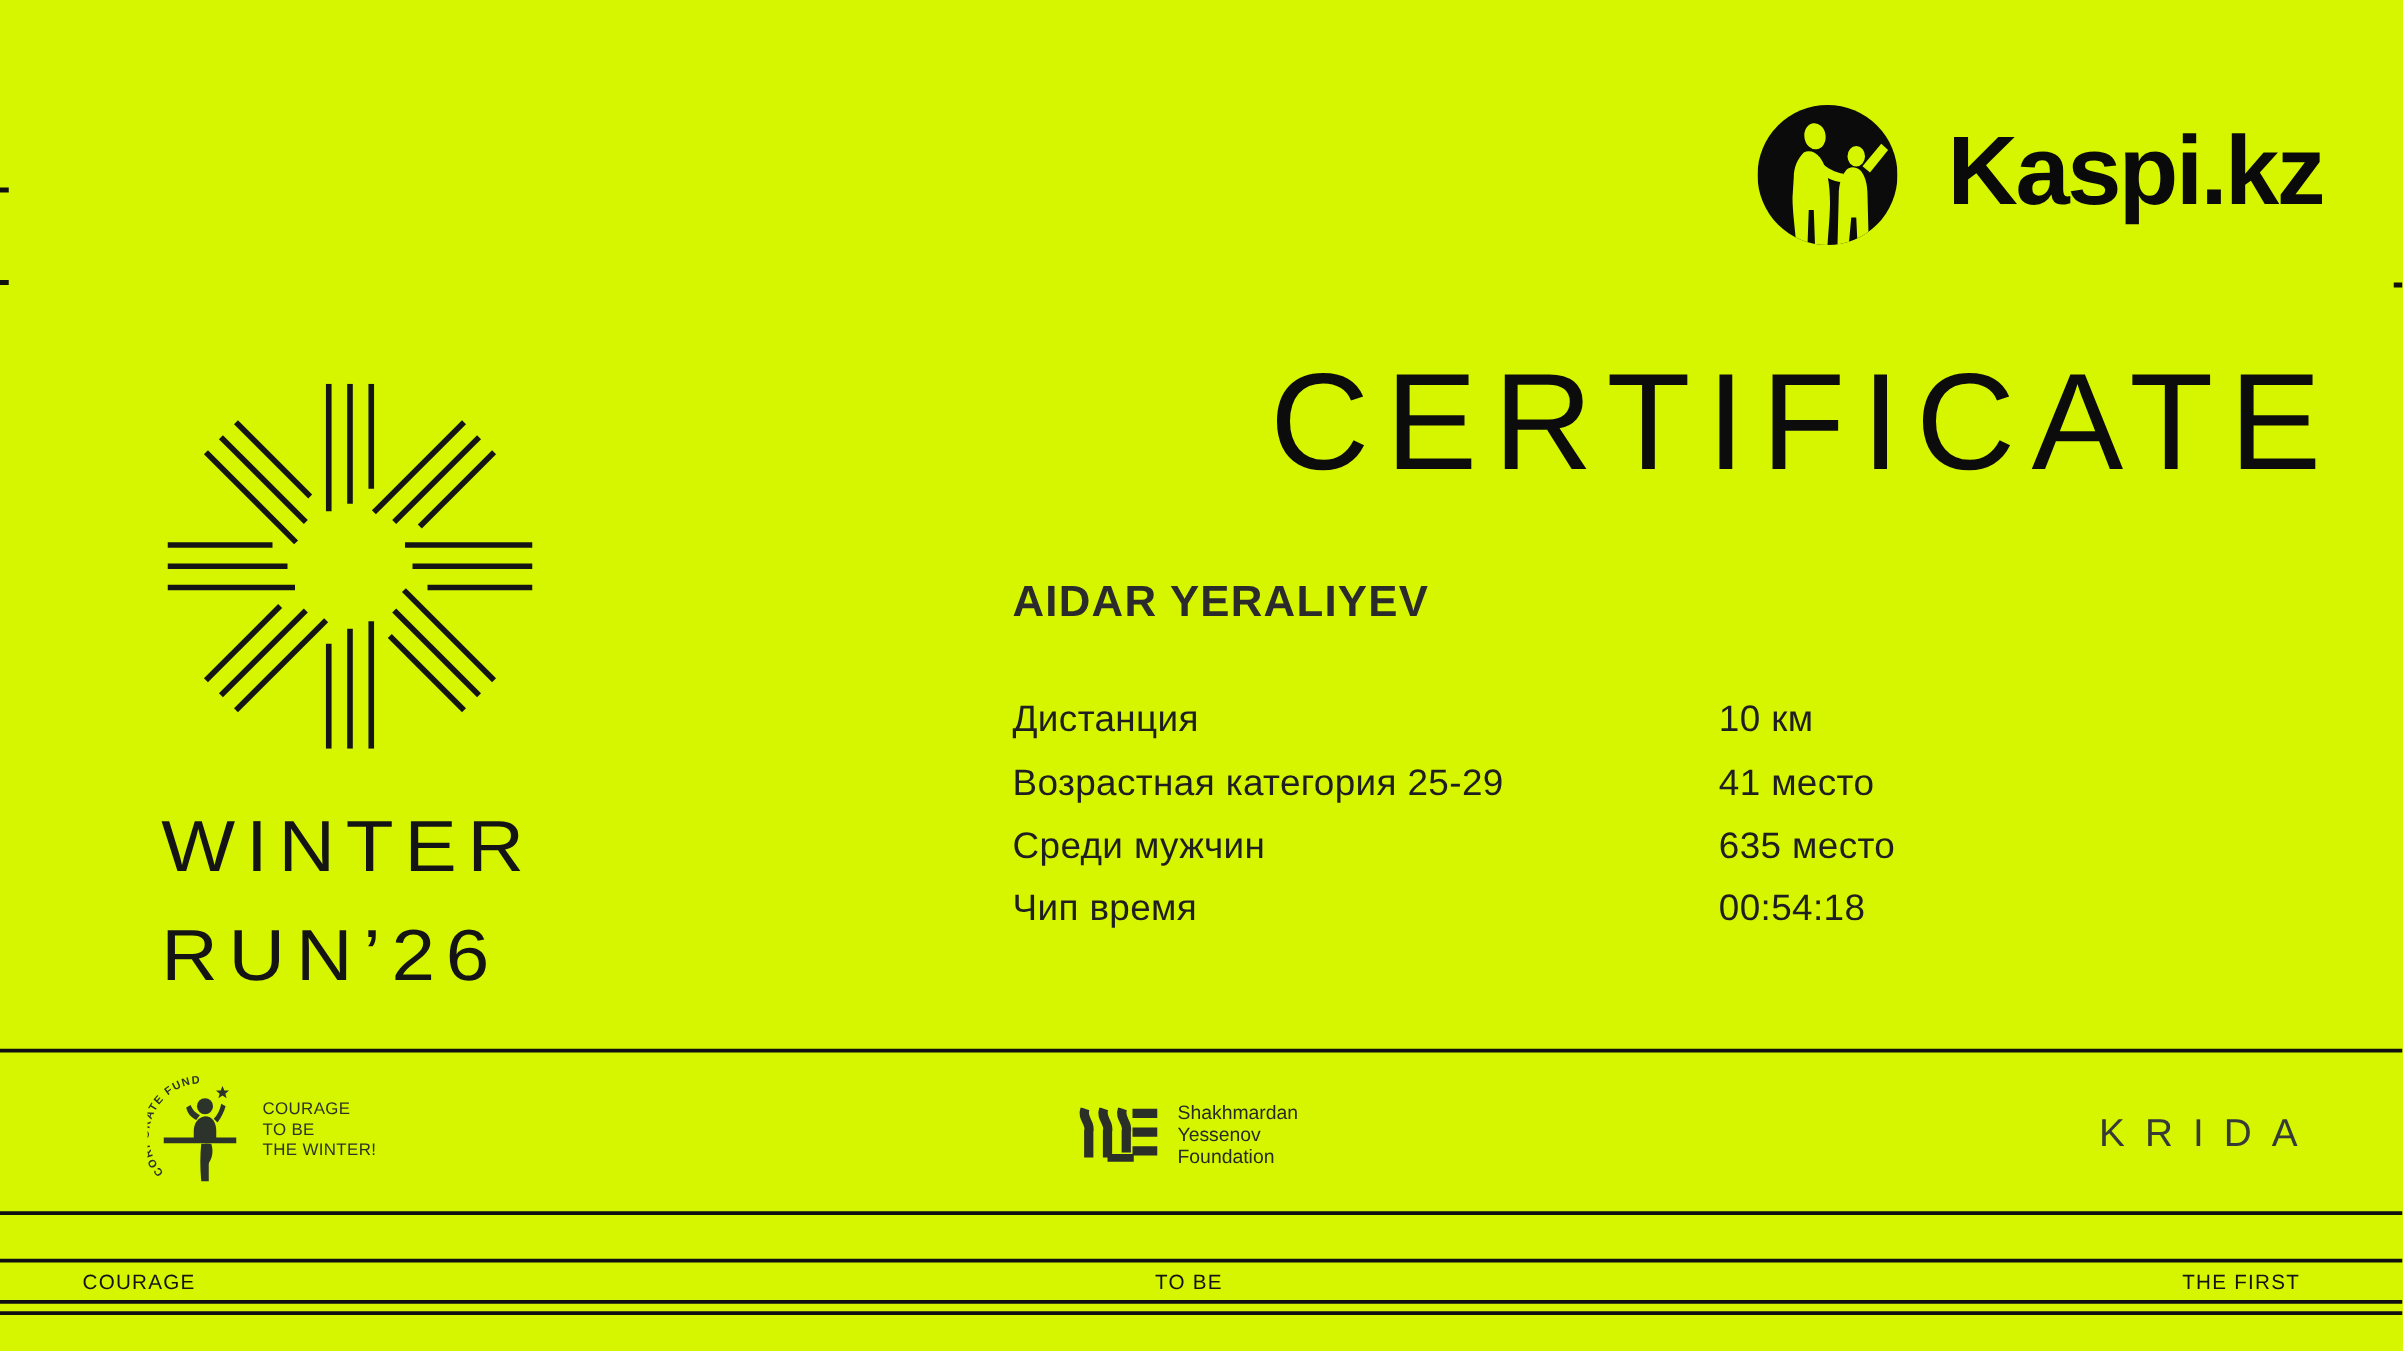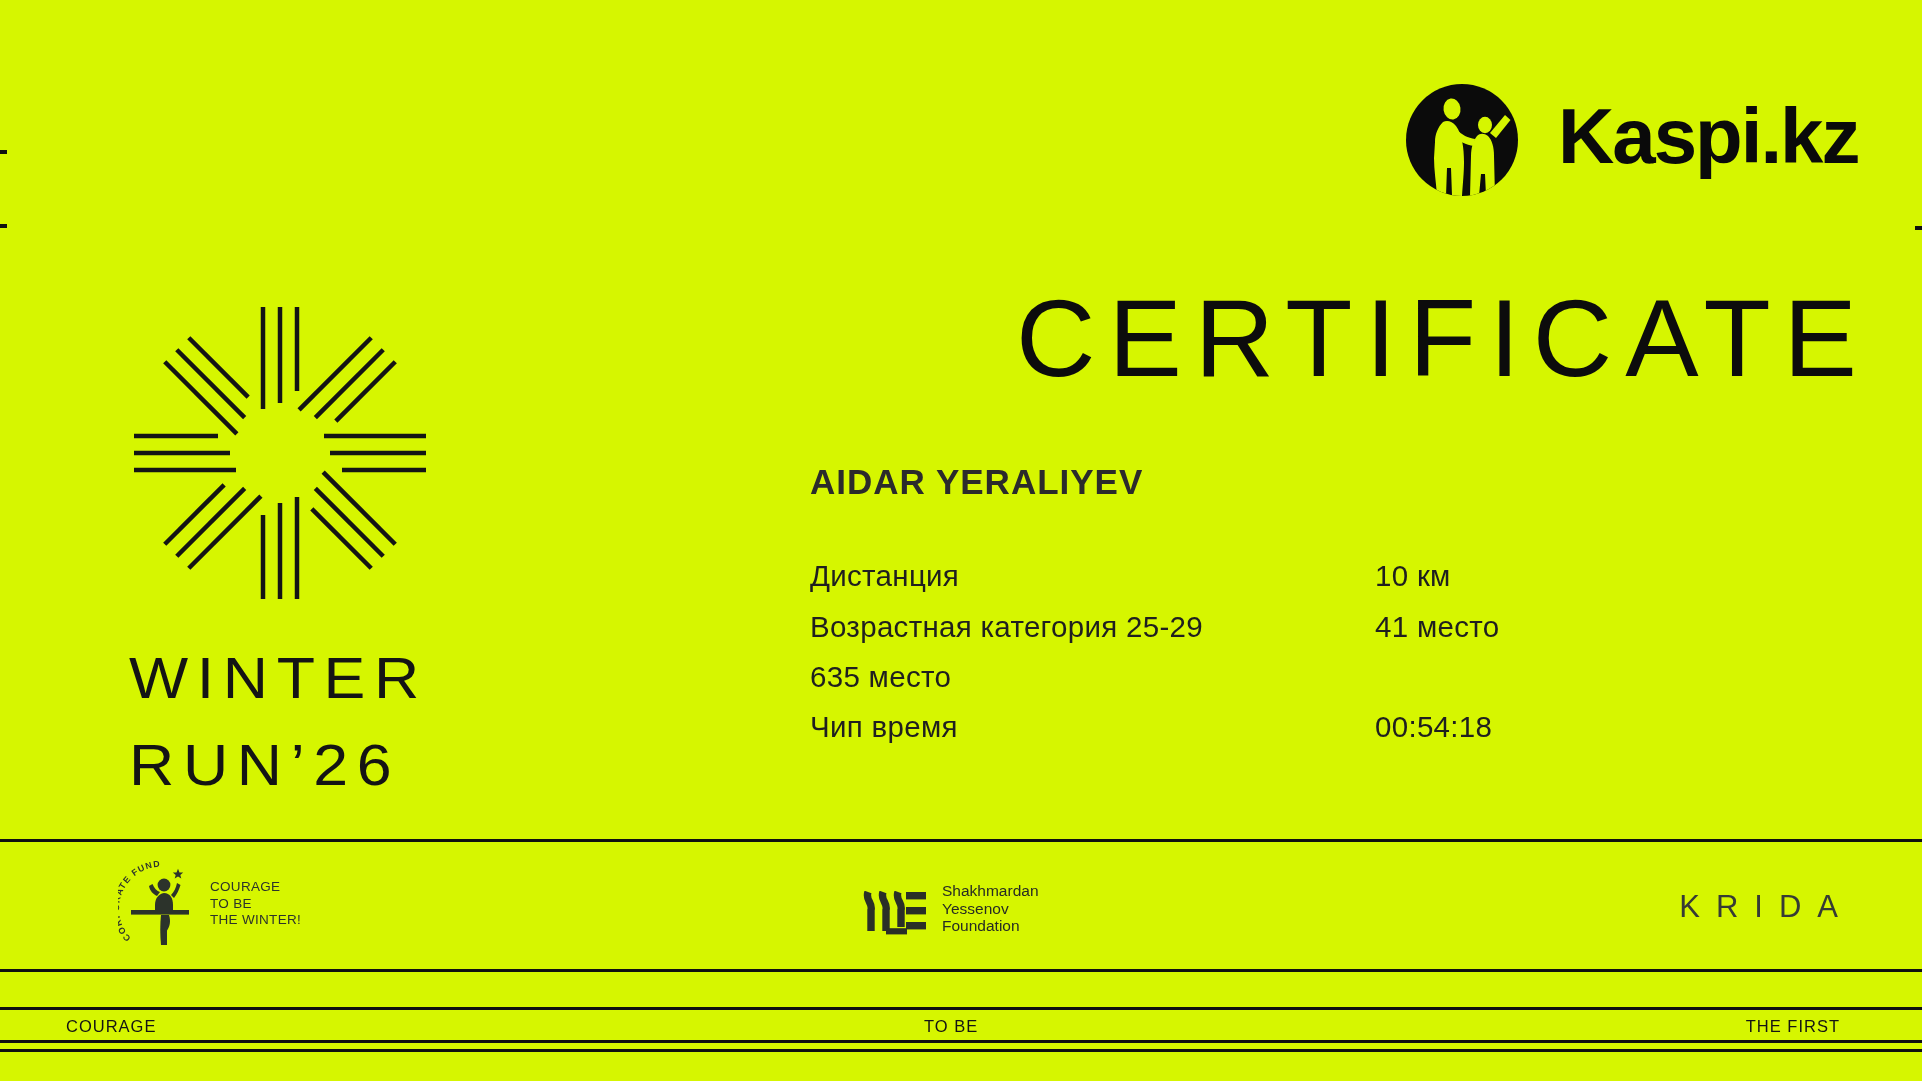--- a/index.html
+++ b/index.html
@@ -58,21 +58,21 @@
     display:flex;align-items:center;justify-content:space-between;
     box-sizing:border-box;padding:0 82px 0 66px;
     font-size:16.5px;font-weight:500;letter-spacing:1px;color:#141414;
   }
 
   
   .cf{left:118px;top:860px;display:flex;align-items:center;gap:10px;}
   .cf svg{width:82px;height:88px;display:block;}
   .cf-slogan{font-size:13.5px;line-height:16.5px;font-weight:500;
     letter-spacing:0.3px;color:#2c332b;}
-  .yf{left:860px;top:882px;display:flex;align-items:flex-end;gap:16px;}
+  .yf{left:860px;top:882px;display:flex;align-items:center;gap:16px;}
   .yf svg{width:66px;height:44px;display:block;}
   .yf-name{font-size:15.5px;line-height:17.5px;font-weight:500;color:#262b24;}
   .krida{right:68px;top:889px;font-size:31px;letter-spacing:16px;
     font-weight:400;color:#363b35;white-space:nowrap;}
 </style>
 </head>
 <body>
 
 <div class="tick" style="left:0;top:150px;"></div>
 <div class="tick" style="left:0;top:224px;"></div>
@@ -125,20 +125,21 @@
 <div class="abs results">
   <div class="result-row">
     <span class="lbl">Дистанция</span>
     <span class="val">10 км</span>
   </div>
   <div class="result-row">
     <span class="lbl">Возрастная категория 25-29</span>
     <span class="val">41 место</span>
   </div>
   <div class="result-row">
+    <span class="lbl">Среди мужчин</span>
     <span class="val">635 место</span>
   </div>
   <div class="result-row">
     <span class="lbl">Чип время</span>
     <span class="val">00:54:18</span>
   </div>
 </div>
 
 <div class="hline" style="top:839px;"></div>
 

